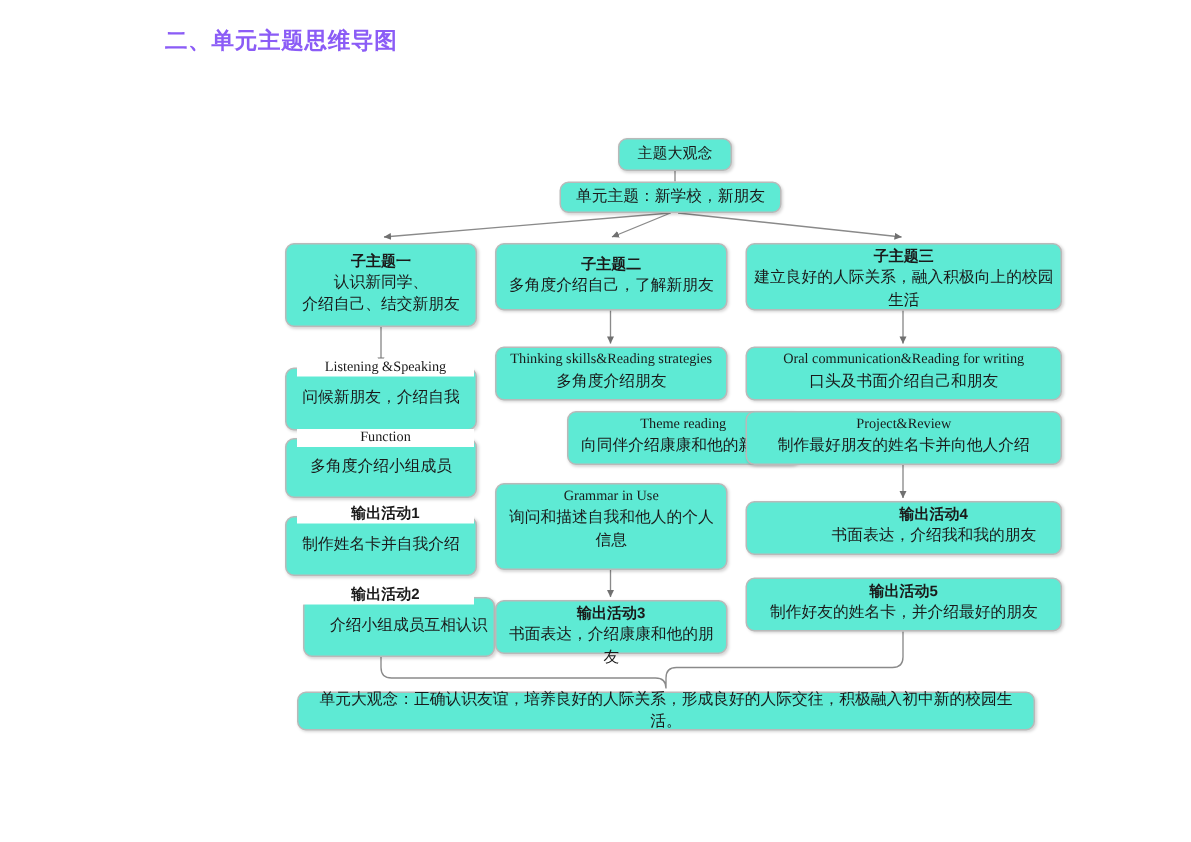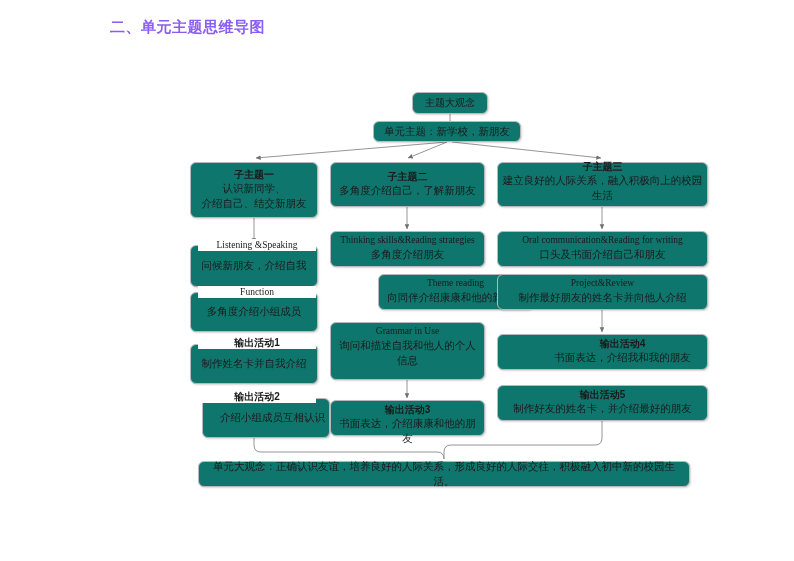--- a/index.html
+++ b/index.html
@@ -10,21 +10,21 @@
   }
   .page-title{
     position:absolute;left:110px;top:18px;
     font-size:15px;font-weight:bold;color:#8b5cf6;
     letter-spacing:.5px;white-space:nowrap;
   }
   .canvas{position:absolute;left:0;top:0;width:794px;height:561px;}
   svg.links{position:absolute;left:0;top:0;width:794px;height:561px;pointer-events:none;}
   .node{
     position:absolute;box-sizing:border-box;
-    border:1px solid #b9b9b9;border-radius:6px;background:#0f766e;
+    border:1px solid #b9b9b9;border-radius:6px;background:#5eead4;
     box-shadow:1px 1px 2px rgba(0,0,0,.16);
     display:flex;flex-direction:column;align-items:center;
     justify-content:flex-start;
     color:#1a1a1a;text-align:center;
     padding:2px 4px 3px 4px;
   }
   .node .hd{
     font-size:10px;font-weight:bold;line-height:13px;
     white-space:nowrap;
   }
@@ -38,21 +38,21 @@
   }
   .node.center{justify-content:center;}
   
   #n-bigidea{left:412px;top:92px;width:76px;height:22px;justify-content:center;}
   #n-bigidea .bd{font-size:10px;}
   #n-unit{left:373px;top:121px;width:148px;height:21px;justify-content:center;}
   #n-unit .bd{font-size:10.5px;}
   
   #n-st1{left:190px;top:162px;width:128px;height:56px;justify-content:center;}
   #n-st2{left:330px;top:162px;width:155px;height:45px;justify-content:center;}
-  #n-st3{left:497px;top:162px;width:211px;height:45px;justify-content:flex-end;}
+  #n-st3{left:497px;top:162px;width:211px;height:45px;justify-content:space-between;}
   
   #n-c1a{left:190px;top:245px;width:128px;height:42px;}
   #n-c1b{left:190px;top:292px;width:128px;height:40px;}
   #n-c1c{left:190px;top:344px;width:128px;height:40px;}
   #n-c1d{left:202px;top:398px;width:128px;height:40px;padding-left:17px;}
   
   #n-c2a{left:330px;top:231px;width:155px;height:36px;}
   #n-c2b{left:330px;top:274px;width:155px;height:36px;margin-left:48px;}
   #n-c2c{left:330px;top:322px;width:155px;height:58px;}
   #n-c2d{left:330px;top:400px;width:155px;height:36px;}

